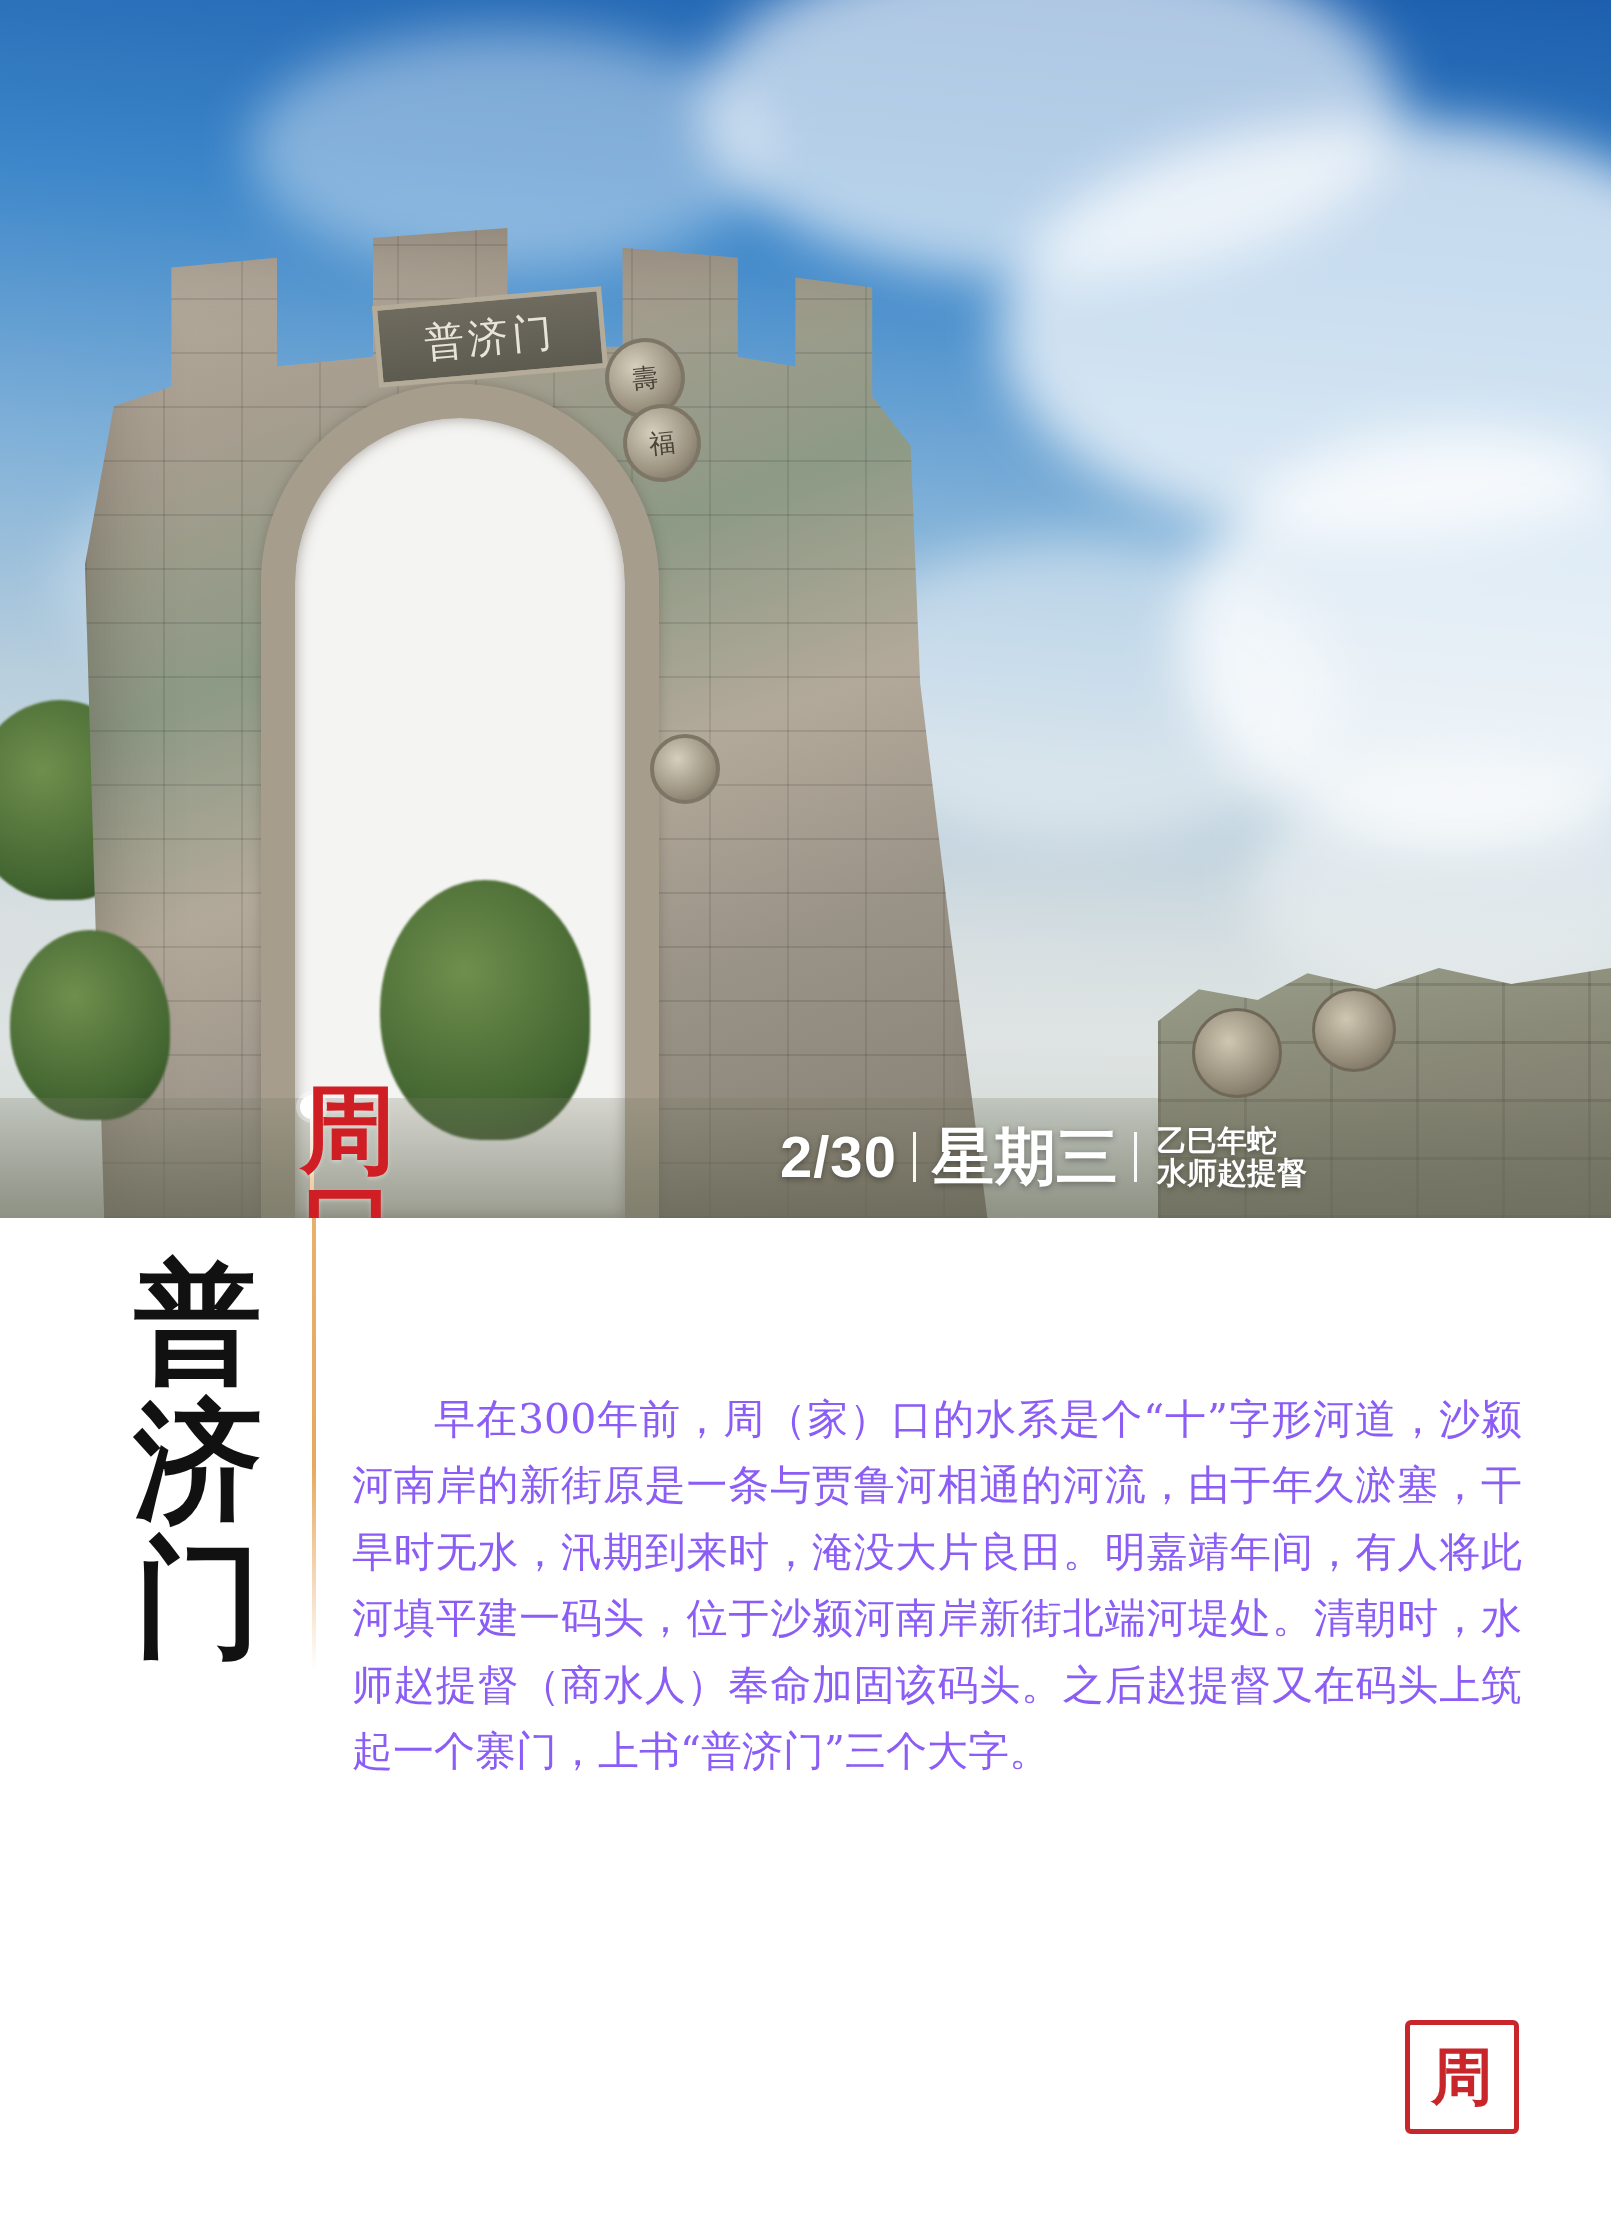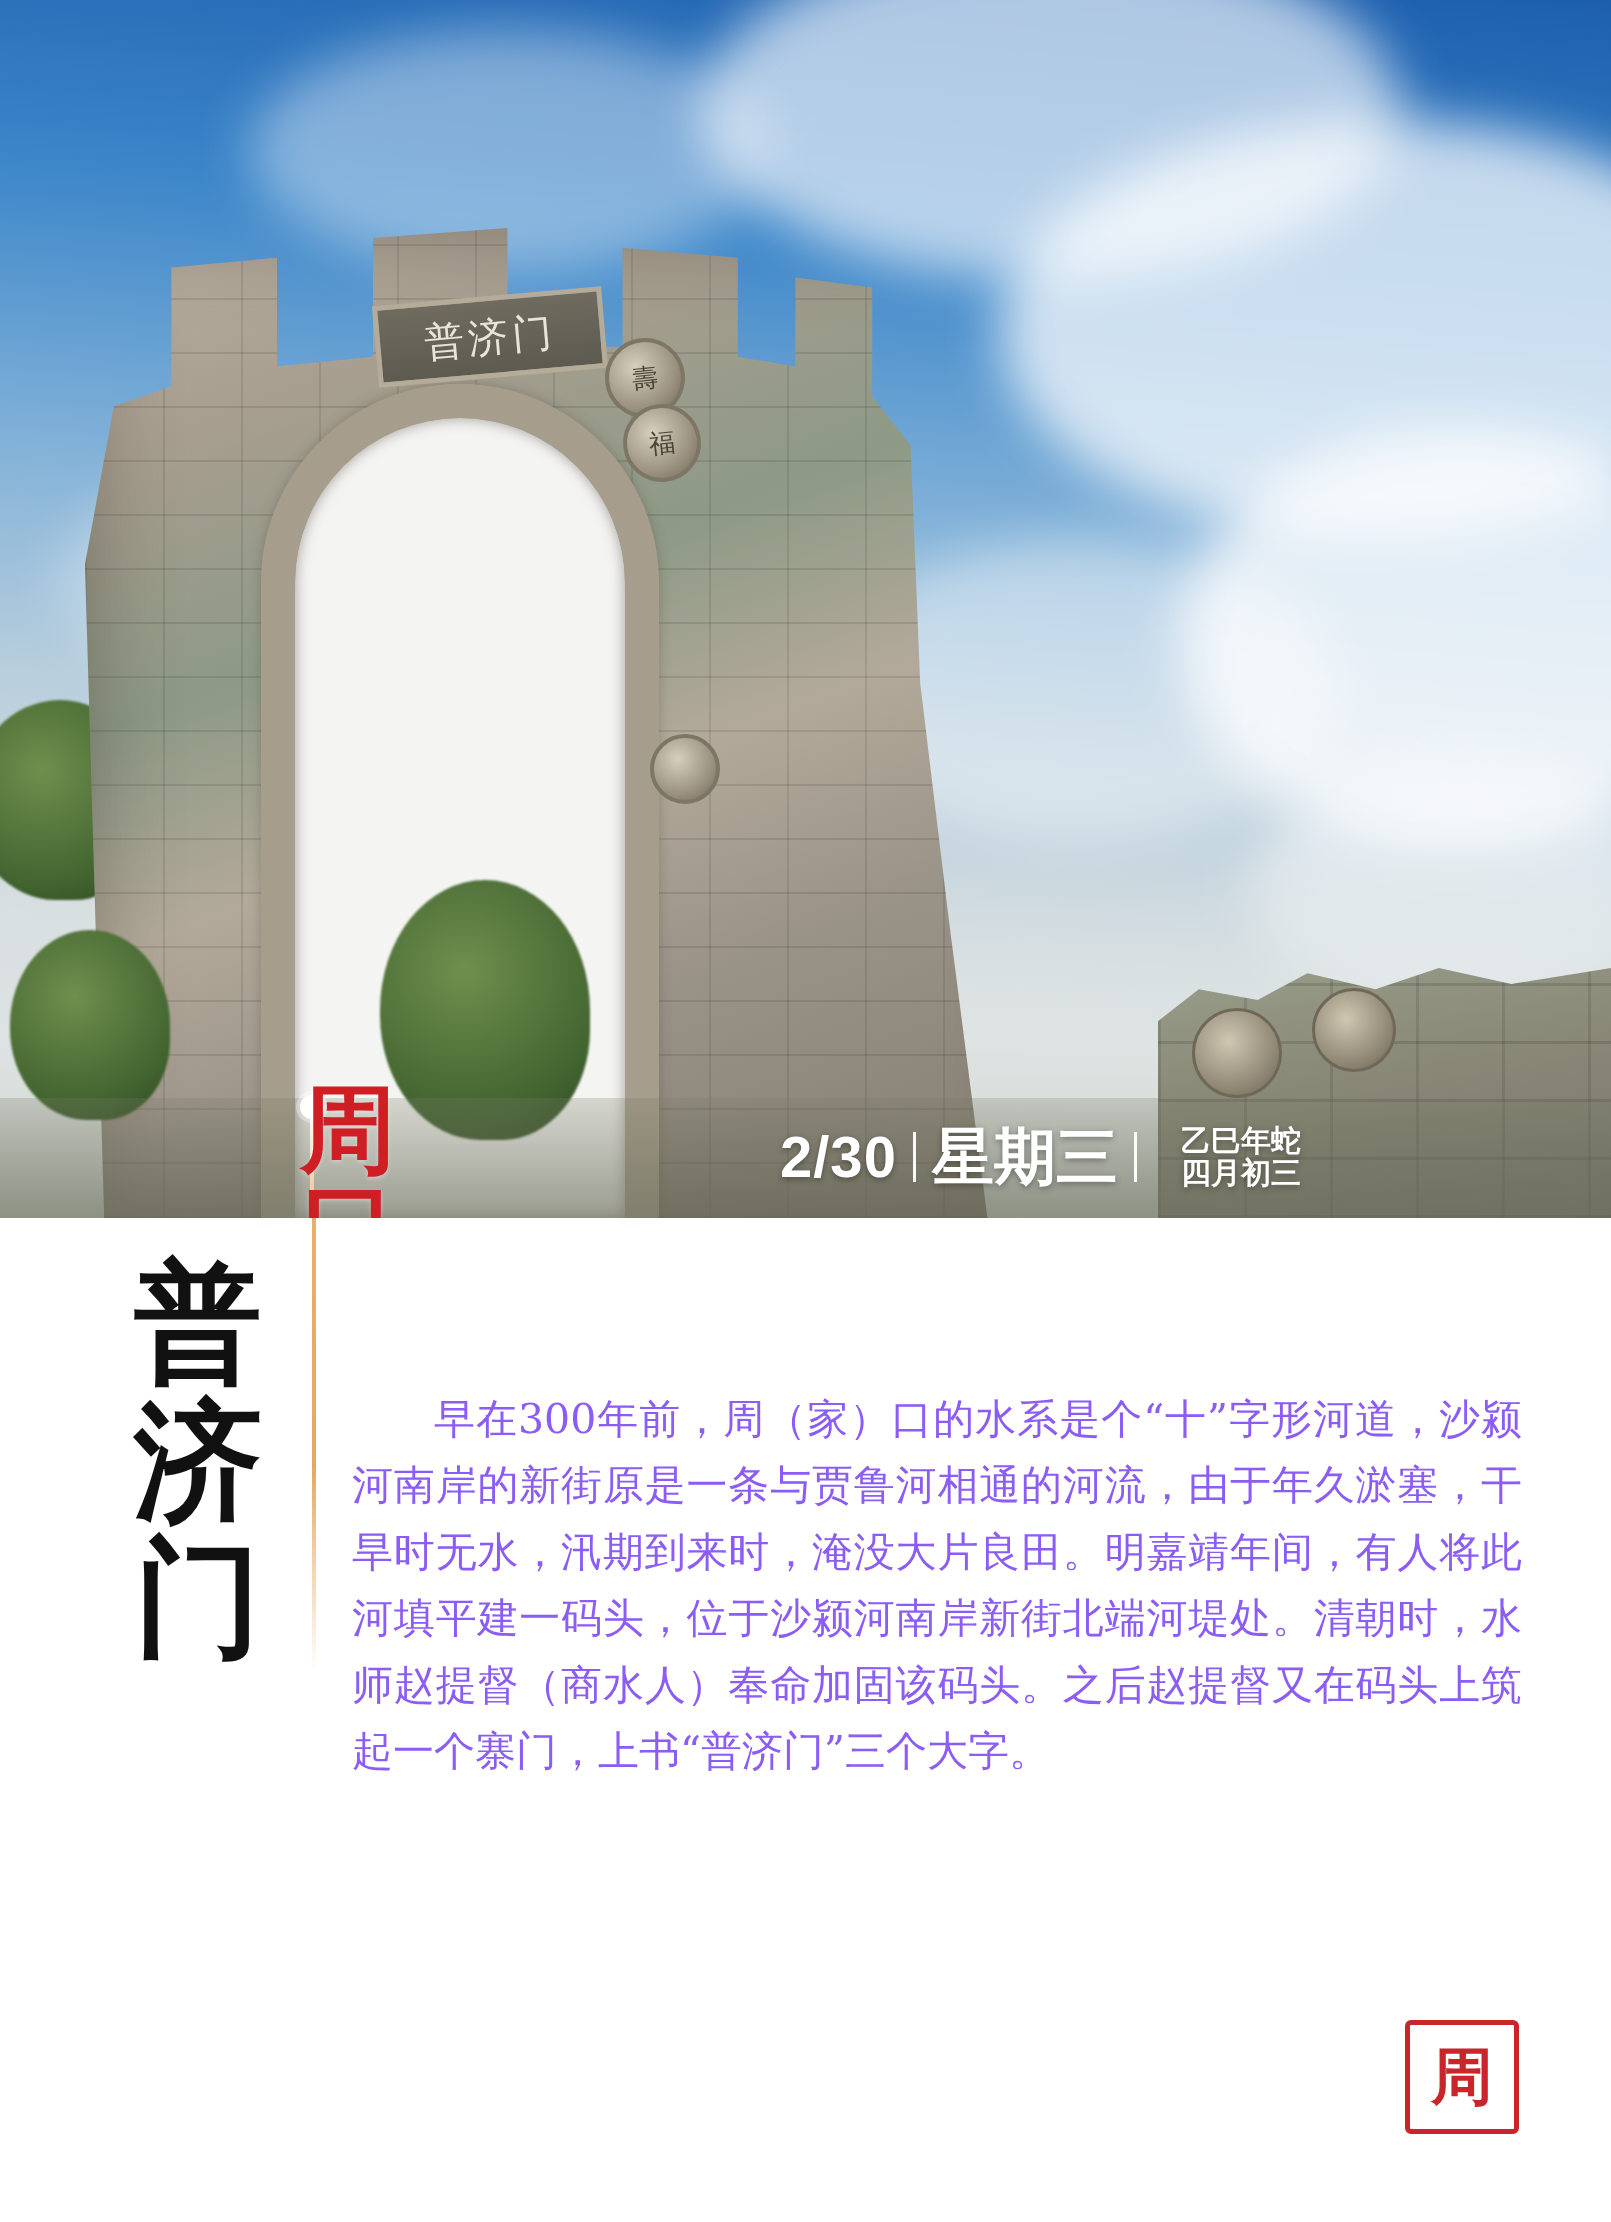--- a/index.html
+++ b/index.html
@@ -176,21 +176,21 @@
     background: #ffffff;
     margin: 0 16px;
     opacity: .95;
   }
   .date-week {
     font-size: 62px;
     font-weight: 700;
     line-height: 1;
   }
   .lunar {
-    margin-left: 28px;
+    margin-left: 4px;
     line-height: 1.06;
     font-size: 30px;
     font-weight: 700;
   }
 
   
   .city-wrap {
     position: absolute;
     left: 300px;
     top: 1082px;
@@ -317,21 +317,21 @@
   <div class="shrub s3"></div>
   <div class="ground"></div>
 
   <div class="date-row">
     <span class="date-num">2/30</span>
     <span class="date-sep"></span>
     <span class="date-week">星期三</span>
     <span class="date-sep"></span>
     <span class="lunar">
       <span>乙巳年蛇</span><br>
-      <span>四月初三</span>
+      <span>水师赵提督</span>
     </span>
   </div>
 </div>
 
 <div class="marker"></div>
 <div class="marker-stem"></div>
 <div class="city-wrap">
   <div class="city-text">周口</div>
 </div>
 

